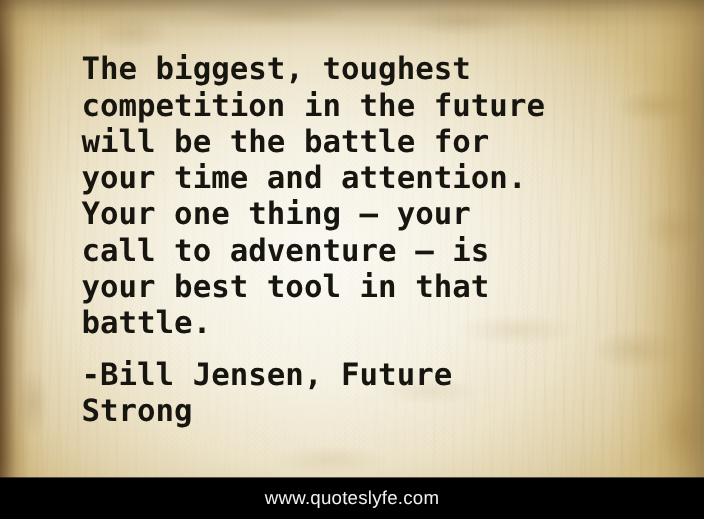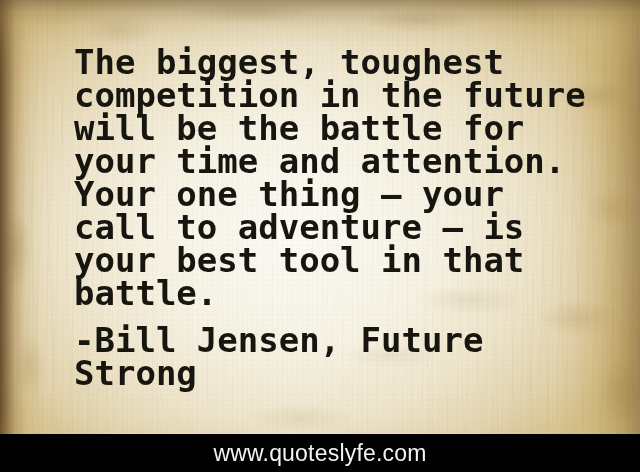--- a/index.html
+++ b/index.html
@@ -126,21 +126,21 @@
     left: 74px;
     top: 46px;
     right: 28px;
     z-index: 5;
   }
 
   .quote-text,
   .attribution-text {
     font-family: "DejaVu Sans Mono", monospace;
     font-weight: bold;
-    font-size: 34px;
+    font-size: 28px;
     line-height: 33px;
     color: #17150f;
     margin: 0;
     white-space: pre-wrap;
     letter-spacing: 0px;
   }
 
   .attribution-text {
     margin-top: 14px;
   }
@@ -154,21 +154,21 @@
     height: 38px;
     background: #000000;
     display: flex;
     align-items: center;
     justify-content: center;
     z-index: 10;
   }
 
   #site-url {
     font-family: "Liberation Sans", sans-serif;
-    font-size: 23px;
+    font-size: 17px;
     font-weight: 400;
     color: #f2f2f2;
     letter-spacing: 0.2px;
   }
 </style>
 </head>
 <body>
 
 <div id="quote-card">
 

